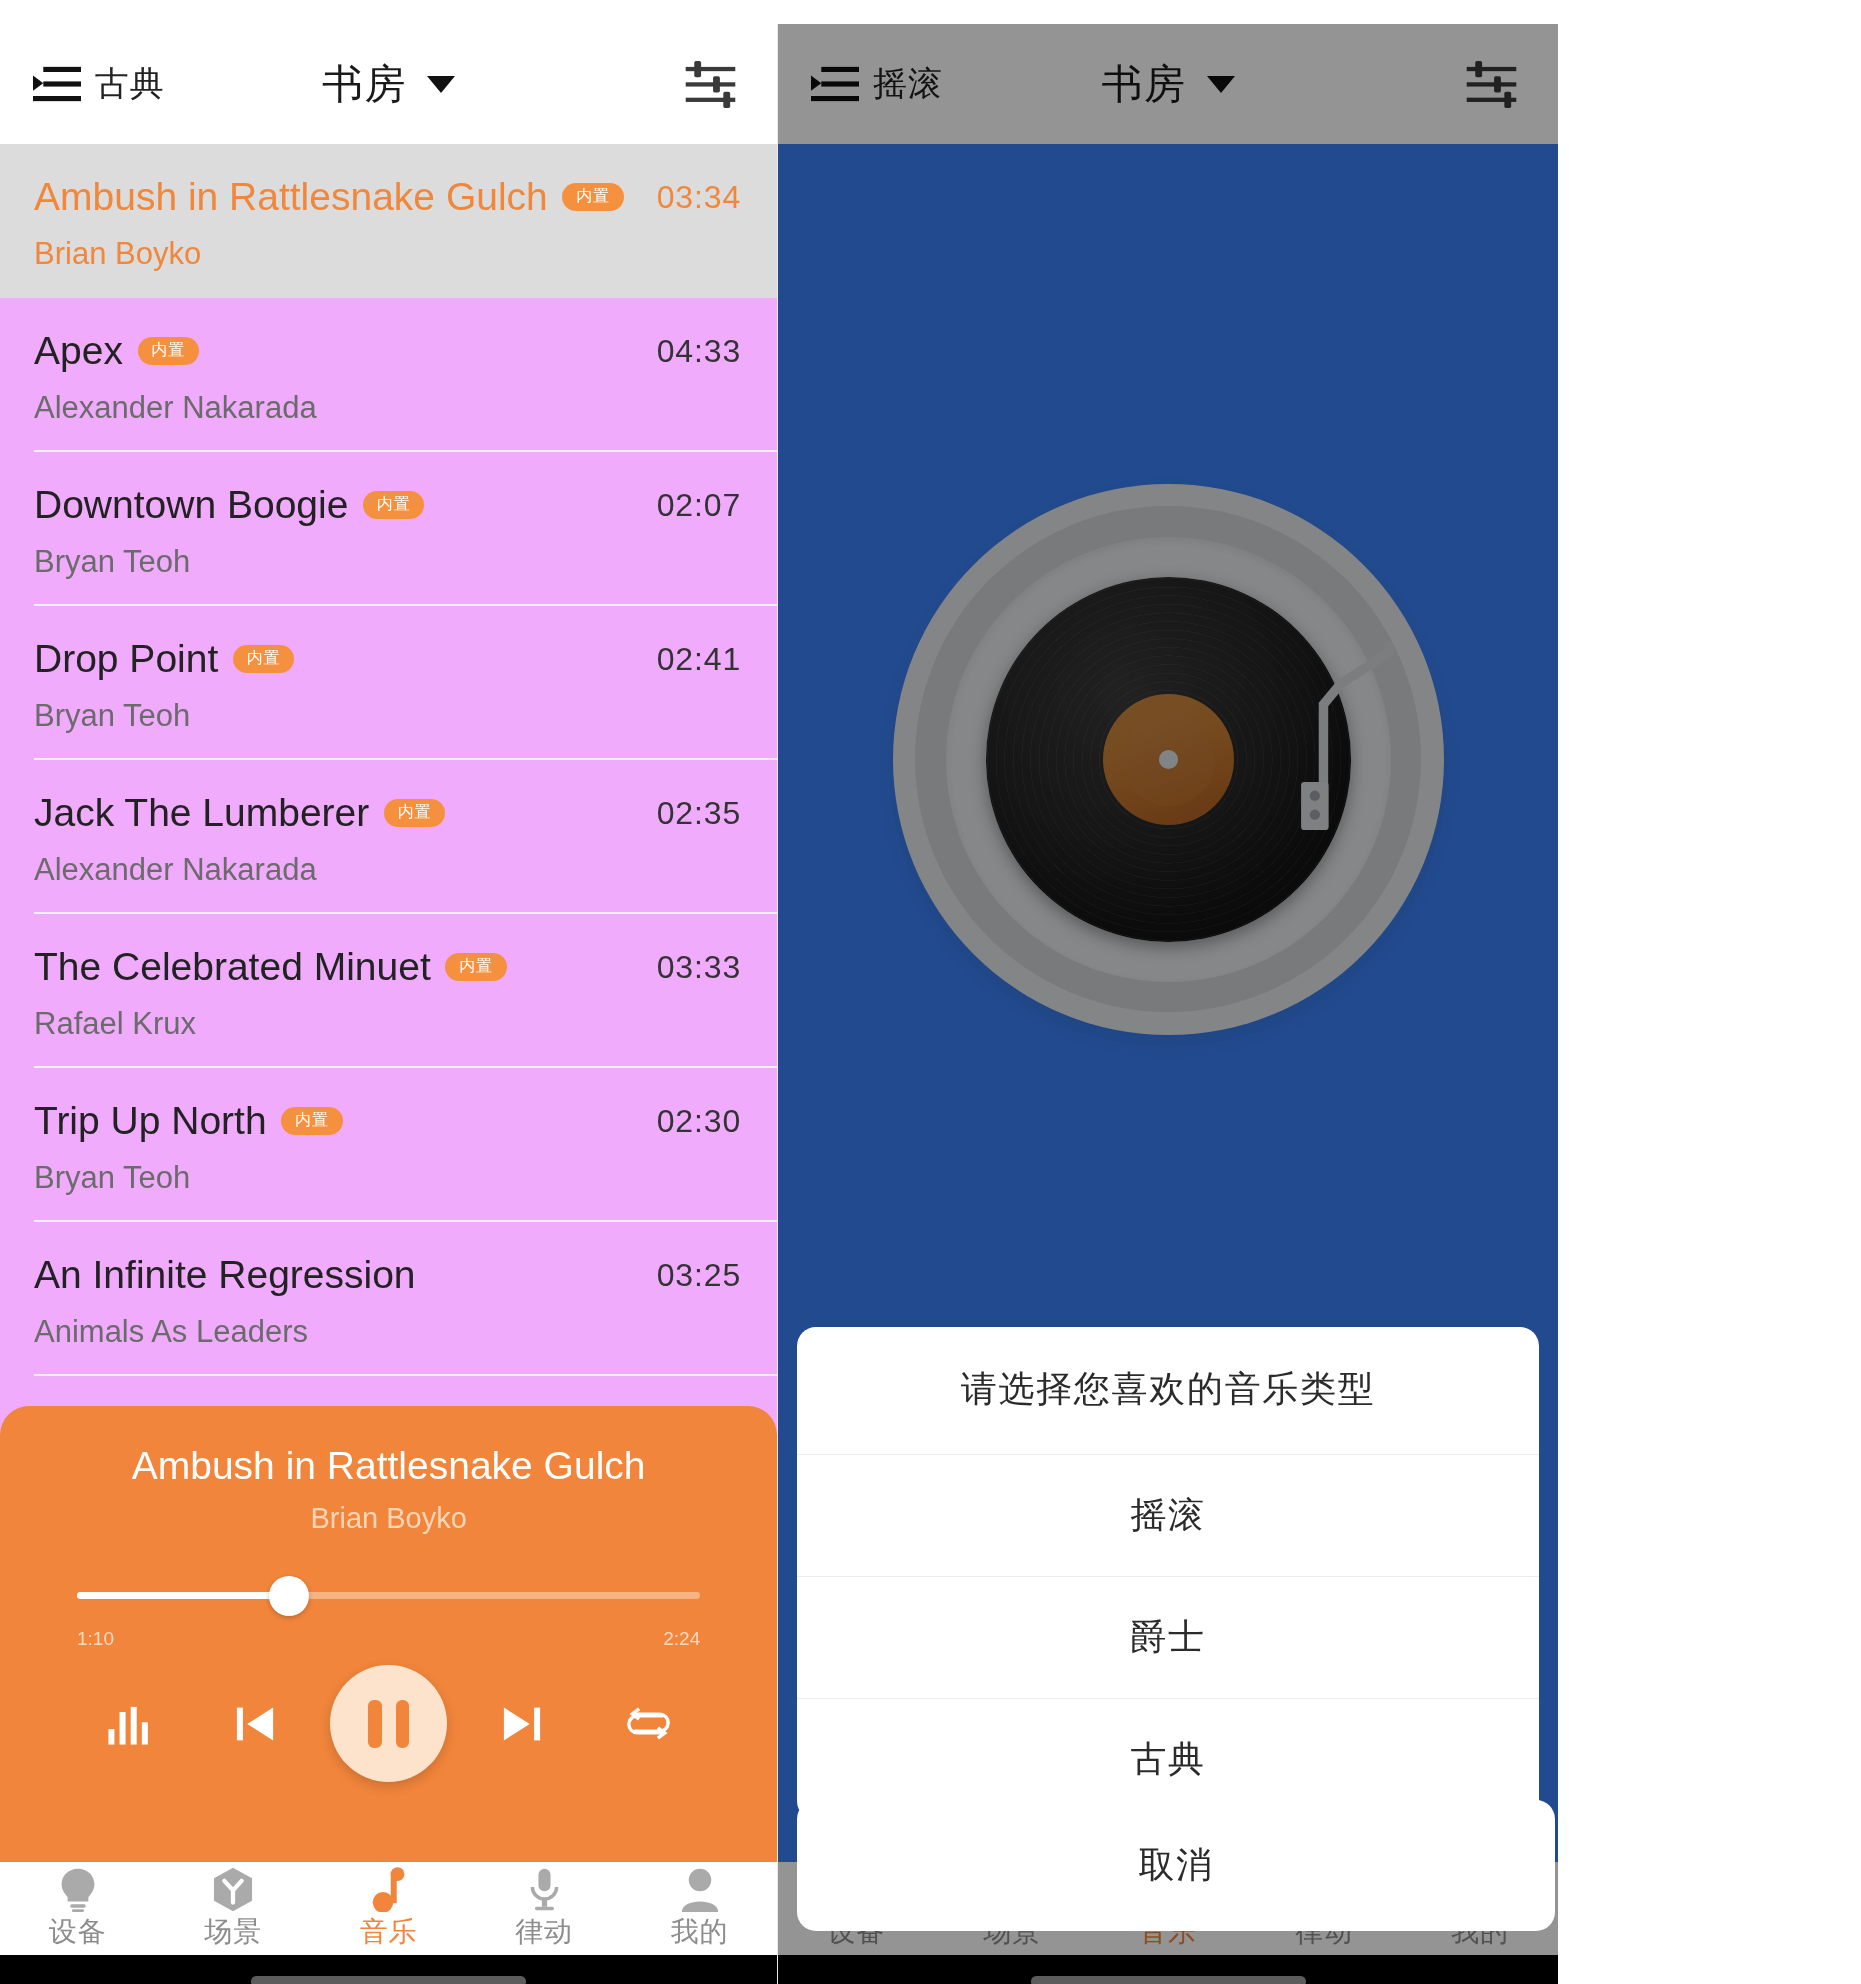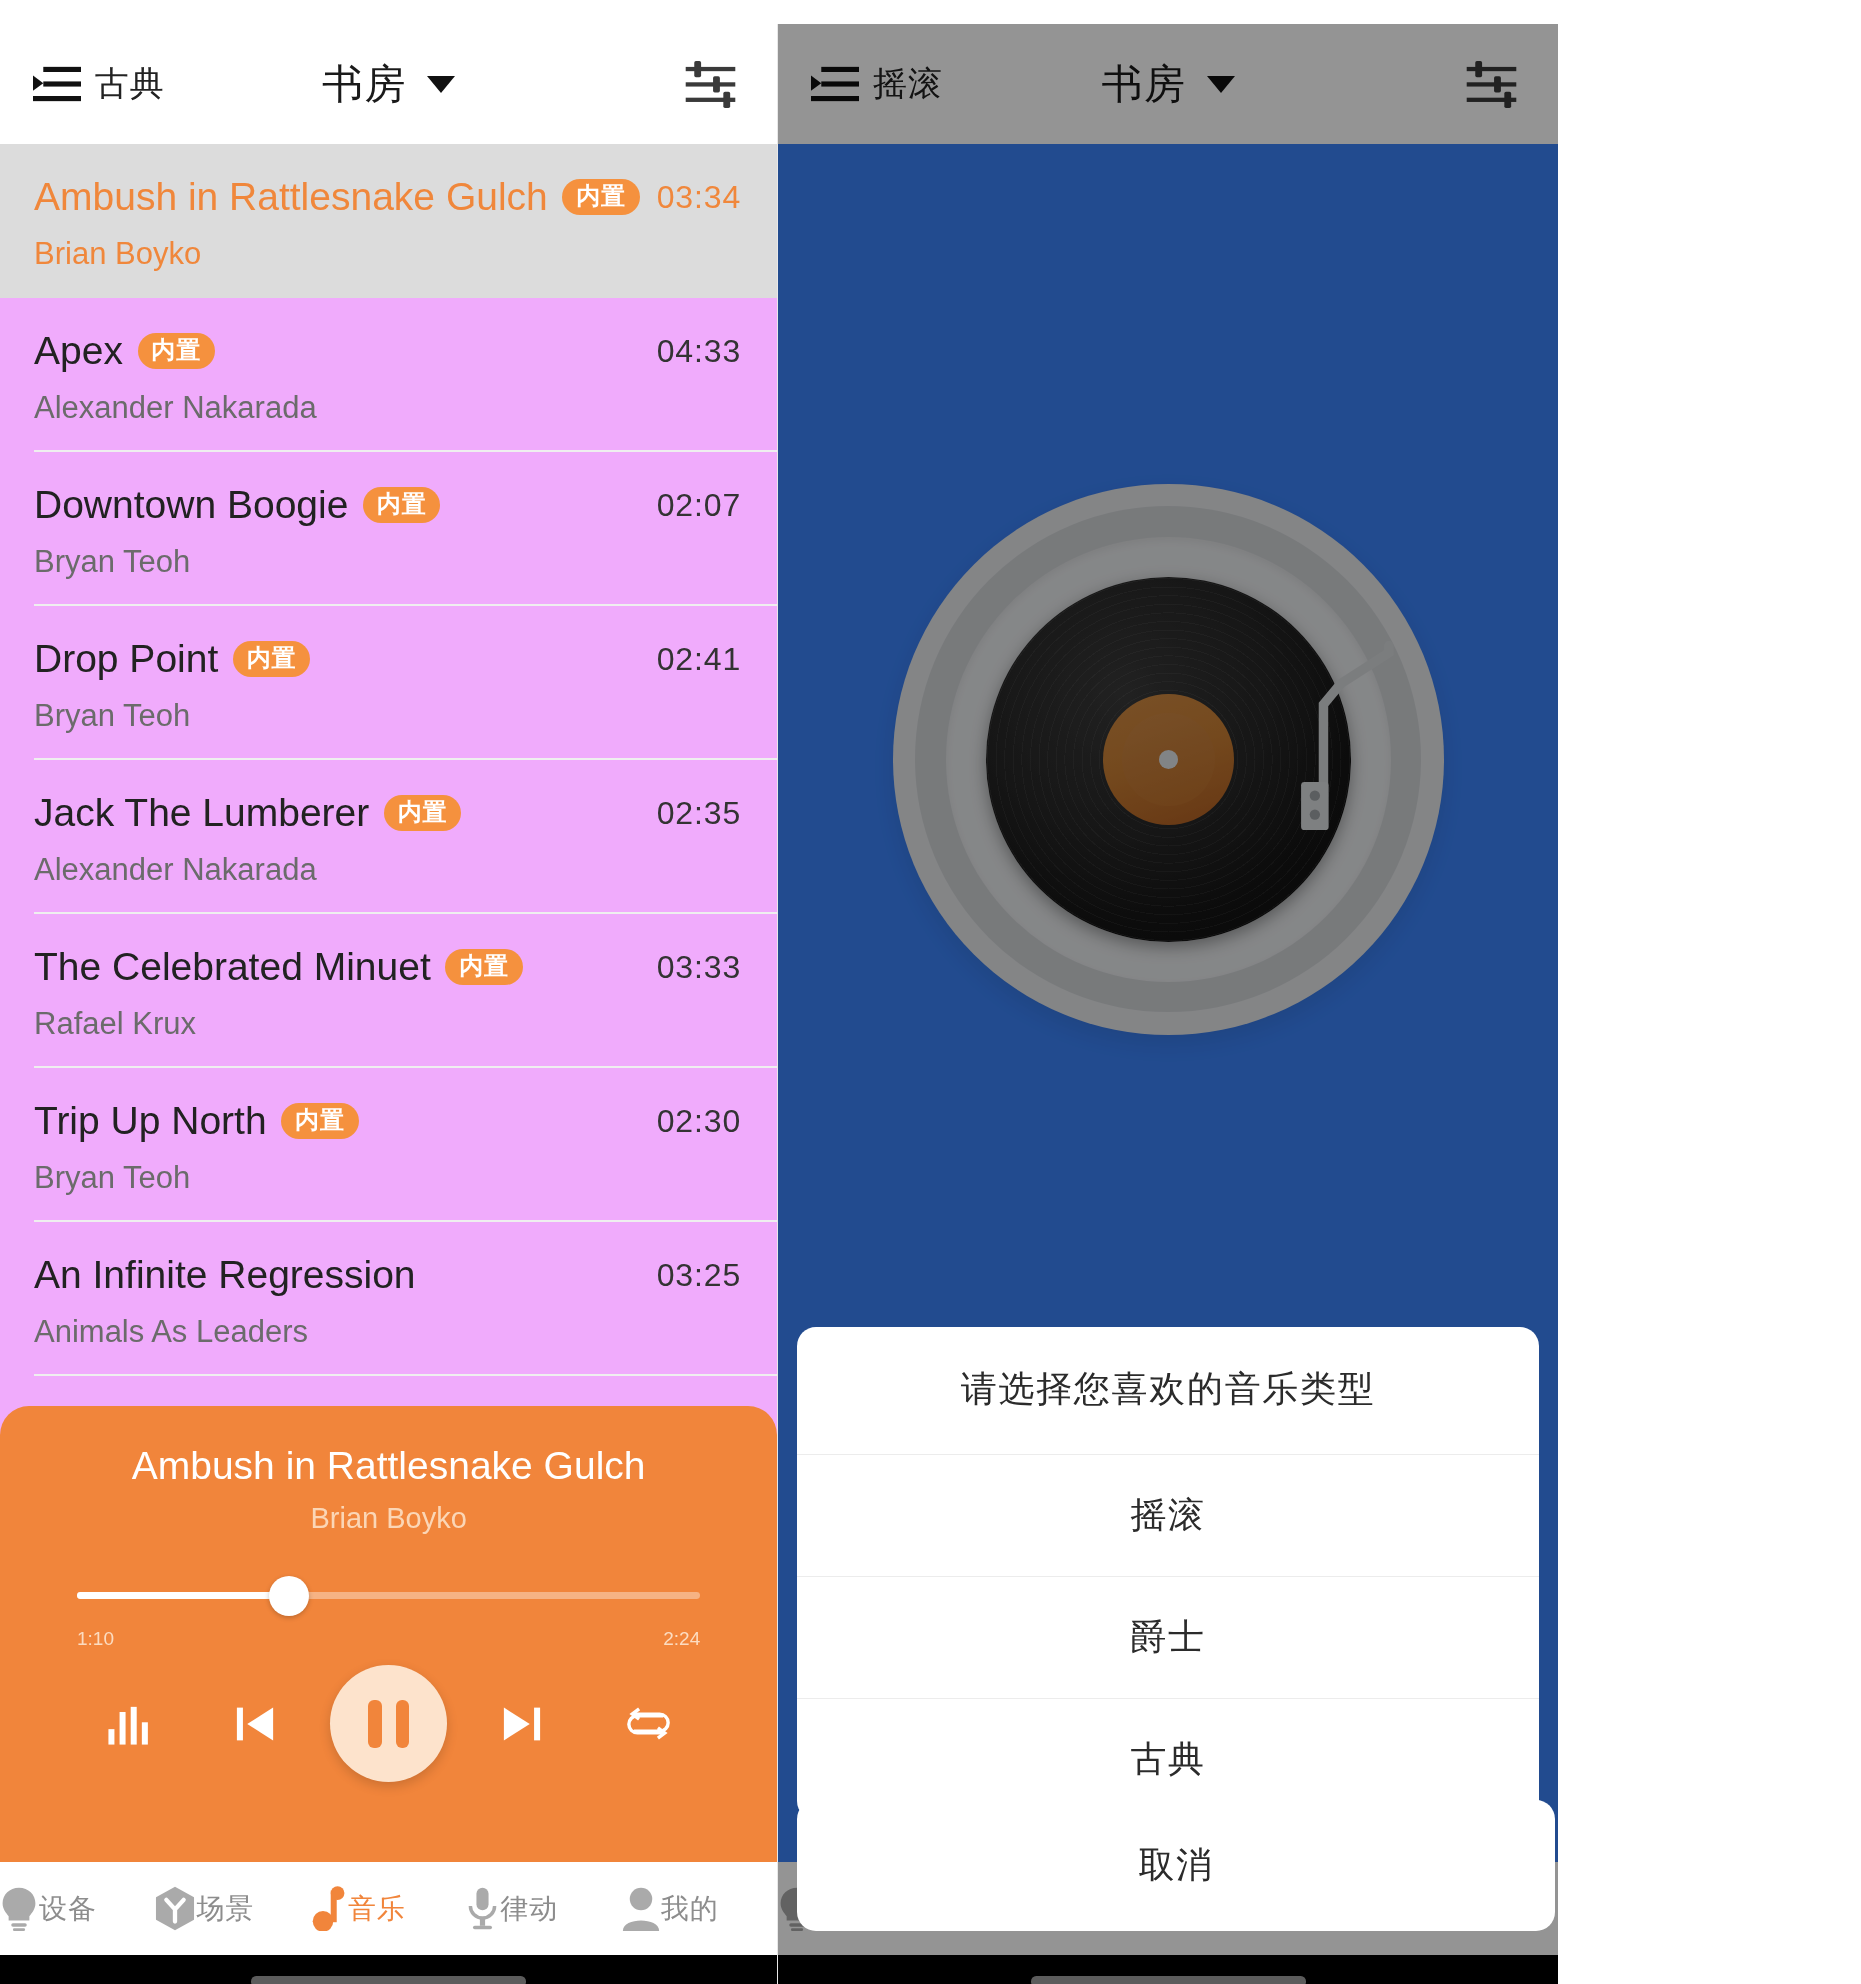--- a/index.html
+++ b/index.html
@@ -85,27 +85,26 @@
   }
   .track-title {
     font-size: 39px; color: #222; font-weight: 400; letter-spacing: 0px;
     white-space: nowrap;
   }
   .track.active .track-title { color: #f0873b; }
   .badge {
     margin-left: 14.6px;
     background: #f5913e;
     color: #ffffff;
-    font-size: 24px;
+    font-size: 16px;
     border-radius: 22.4px;
     padding: 4.3px 13.8px 6.9px 13.8px;
     line-height: 1;
     letter-spacing: 0.9px;
     white-space: nowrap;
-    font-weight: bold;
   }
   .track-duration {
     margin-left: auto;
     font-size: 32px;
     color: #333;
     letter-spacing: 0.9px;
   }
   .track.active .track-duration { color: #f0873b; }
   .track-artist {
     margin-top: 17px;
@@ -172,21 +171,21 @@
   .bottomnav {
     position: absolute;
     left: 0; right: 0; bottom: 53px;
     height: 93px;
     background: #ffffff;
     display: flex;
     align-items: center;
   }
   .navitem {
     flex: 1;
-    display: flex; align-items: center; gap: 1px;
+    display: flex; flex-direction: column; align-items: center; gap: 1px;
   }
   .navitem .ico { height: 45px; display:flex; align-items:flex-end; }
   .navitem .lbl { font-size: 28px; color: #8d8d8d; letter-spacing: 0.9px; }
   .navitem.active .lbl { color: #f1853b; }
   .homebar-area {
     position: absolute; left: 0; right: 0; bottom: 0; height: 53px;
     background: #000000;
     display:flex; align-items:center; justify-content:center;
   }
   .homebar {

